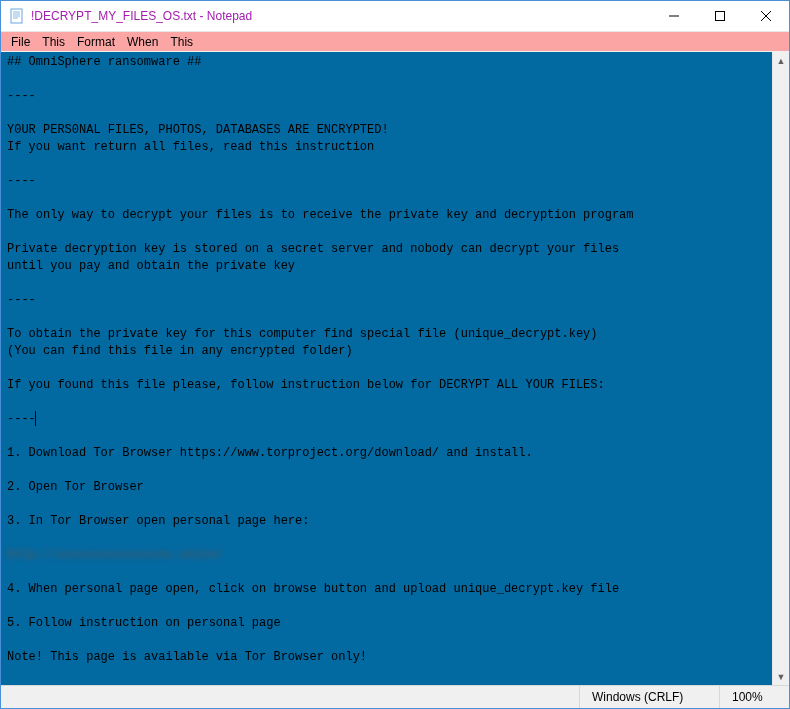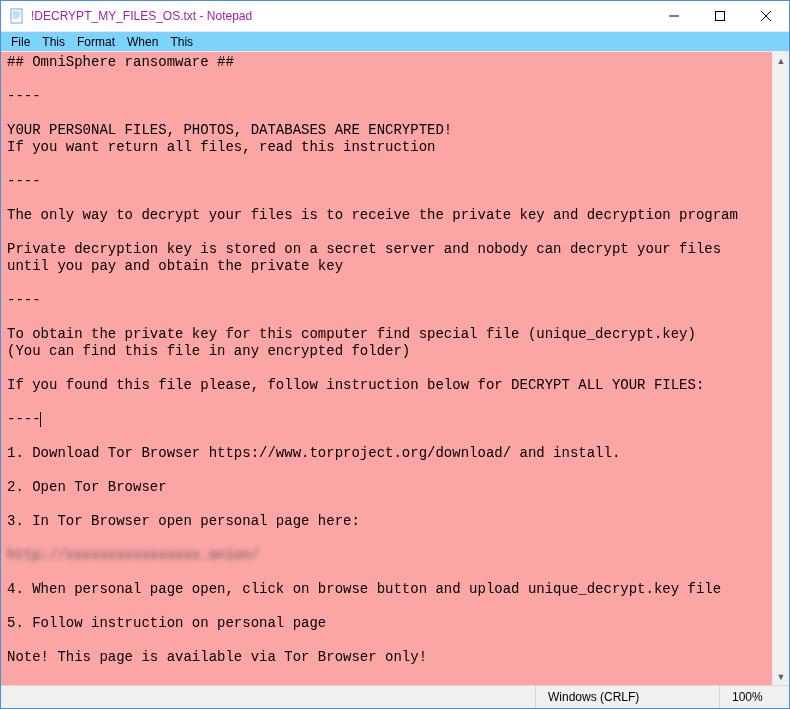--- a/index.html
+++ b/index.html
@@ -49,37 +49,37 @@
       width: 46px;
       height: 100%;
       display: flex;
       align-items: center;
       justify-content: center;
       cursor: default;
     }
     .win-btn svg { display: block; }
     .menubar {
       height: 20px;
-      background: #7dd3fc;
+      background: #fca5a5;
       display: flex;
       align-items: center;
       padding: 0 4px;
       font-size: 12px;
       border-bottom: 1px solid #f0f0f0;
     }
     .menu-item {
       padding: 1px 6px;
       cursor: default;
     }
     .content {
       flex: 1;
-      background: #fca5a5;
+      background: #0369a1;
       padding: 2px 6px;
       font-family: Consolas, "Courier New", monospace;
-      font-size: 14px;
+      font-size: 12px;
       line-height: 17px;
       color: #000;
       white-space: pre;
       overflow: hidden;
       position: relative;
     }
     .caret {
       display: inline-block;
       width: 1px;
       height: 15px;
@@ -115,21 +115,20 @@
       color: #000;
     }
     .status-spacer { flex: 1; }
     .status-cell {
       padding: 0 12px;
       border-left: 1px solid #d8d8d8;
       height: 100%;
       display: flex;
       align-items: center;
       min-width: 80px;
-      margin-left: 44px;
     }
     .status-cell.wide { min-width: 140px; }
     .status-cell.narrow { min-width: 70px; }
     .content-wrap {
       flex: 1;
       position: relative;
       display: flex;
       overflow: hidden;
     }
     .obscured { 

